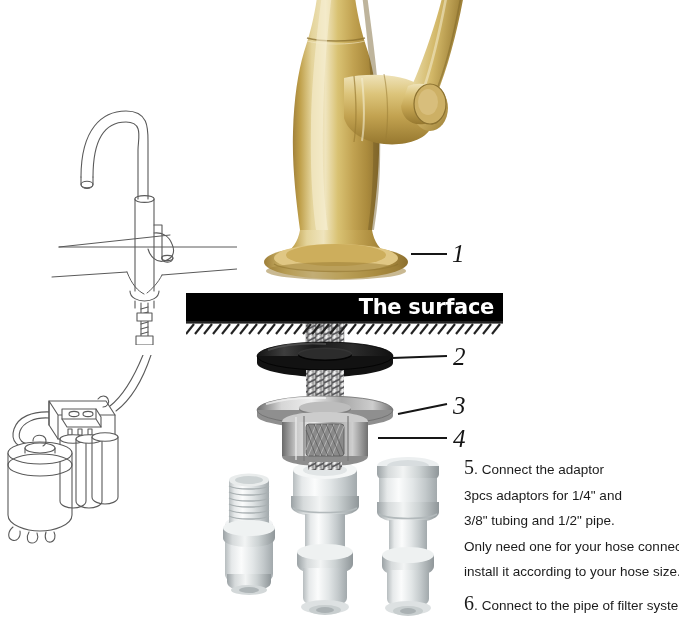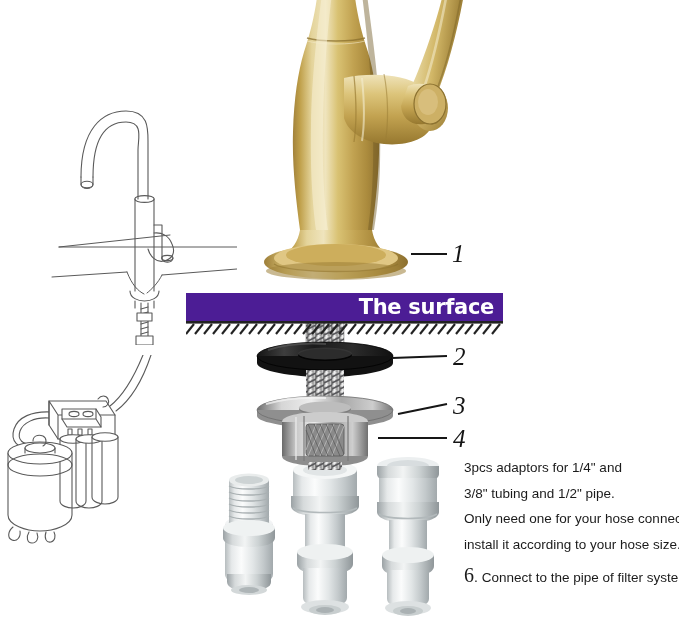--- a/index.html
+++ b/index.html
@@ -14,21 +14,21 @@
   .lineart{position:absolute;}
   #lineart-faucet{left:2px;top:95px;width:235px;height:250px;}
   #lineart-filter{left:2px;top:355px;width:190px;height:230px;}
 
   
   #faucet-photo{position:absolute;left:258px;top:-6px;width:250px;height:292px;}
 
   
   #surface-banner{
     position:absolute;left:186px;top:293px;width:317px;height:28px;
-    background:#4c1d95;
+    background:#000000;
     display:flex;align-items:center;justify-content:flex-end;
     box-sizing:border-box;padding-right:9px;
     z-index:6;
   }
   #surface-banner-label{
     color:#ffffff;font-size:21px;font-weight:bold;letter-spacing:-0.3px;
     font-family:"DejaVu Sans","Liberation Sans",sans-serif;
     line-height:1;white-space:nowrap;
   }
   #surface-hatch{position:absolute;left:186px;top:321px;width:317px;height:14px;z-index:6;}
@@ -499,20 +499,24 @@
     </g>
   </svg>
 
   <div class="callout-num" id="callout-1">1</div>
   <div class="callout-num" id="callout-2">2</div>
   <div class="callout-num" id="callout-3">3</div>
   <div class="callout-num" id="callout-4">4</div>
 
   <div id="instructions">
 
+    <div class="instr-line">
+      <span class="step-num">5</span><span class="step-num-dot">.</span>
+      <span>Connect the adaptor</span>
+    </div>
 
     <div class="instr-line">3pcs adaptors for 1/4" and</div>
     <div class="instr-line">3/8" tubing and 1/2" pipe.</div>
     <div class="instr-line">Only need one for your hose connection,</div>
     <div class="instr-line">install it according to your hose size.</div>
 
     <div class="instr-line" id="instr-step6">
       <span class="step-num">6</span><span class="step-num-dot">.</span>
       <span>Connect to the pipe of filter system</span>
     </div>

